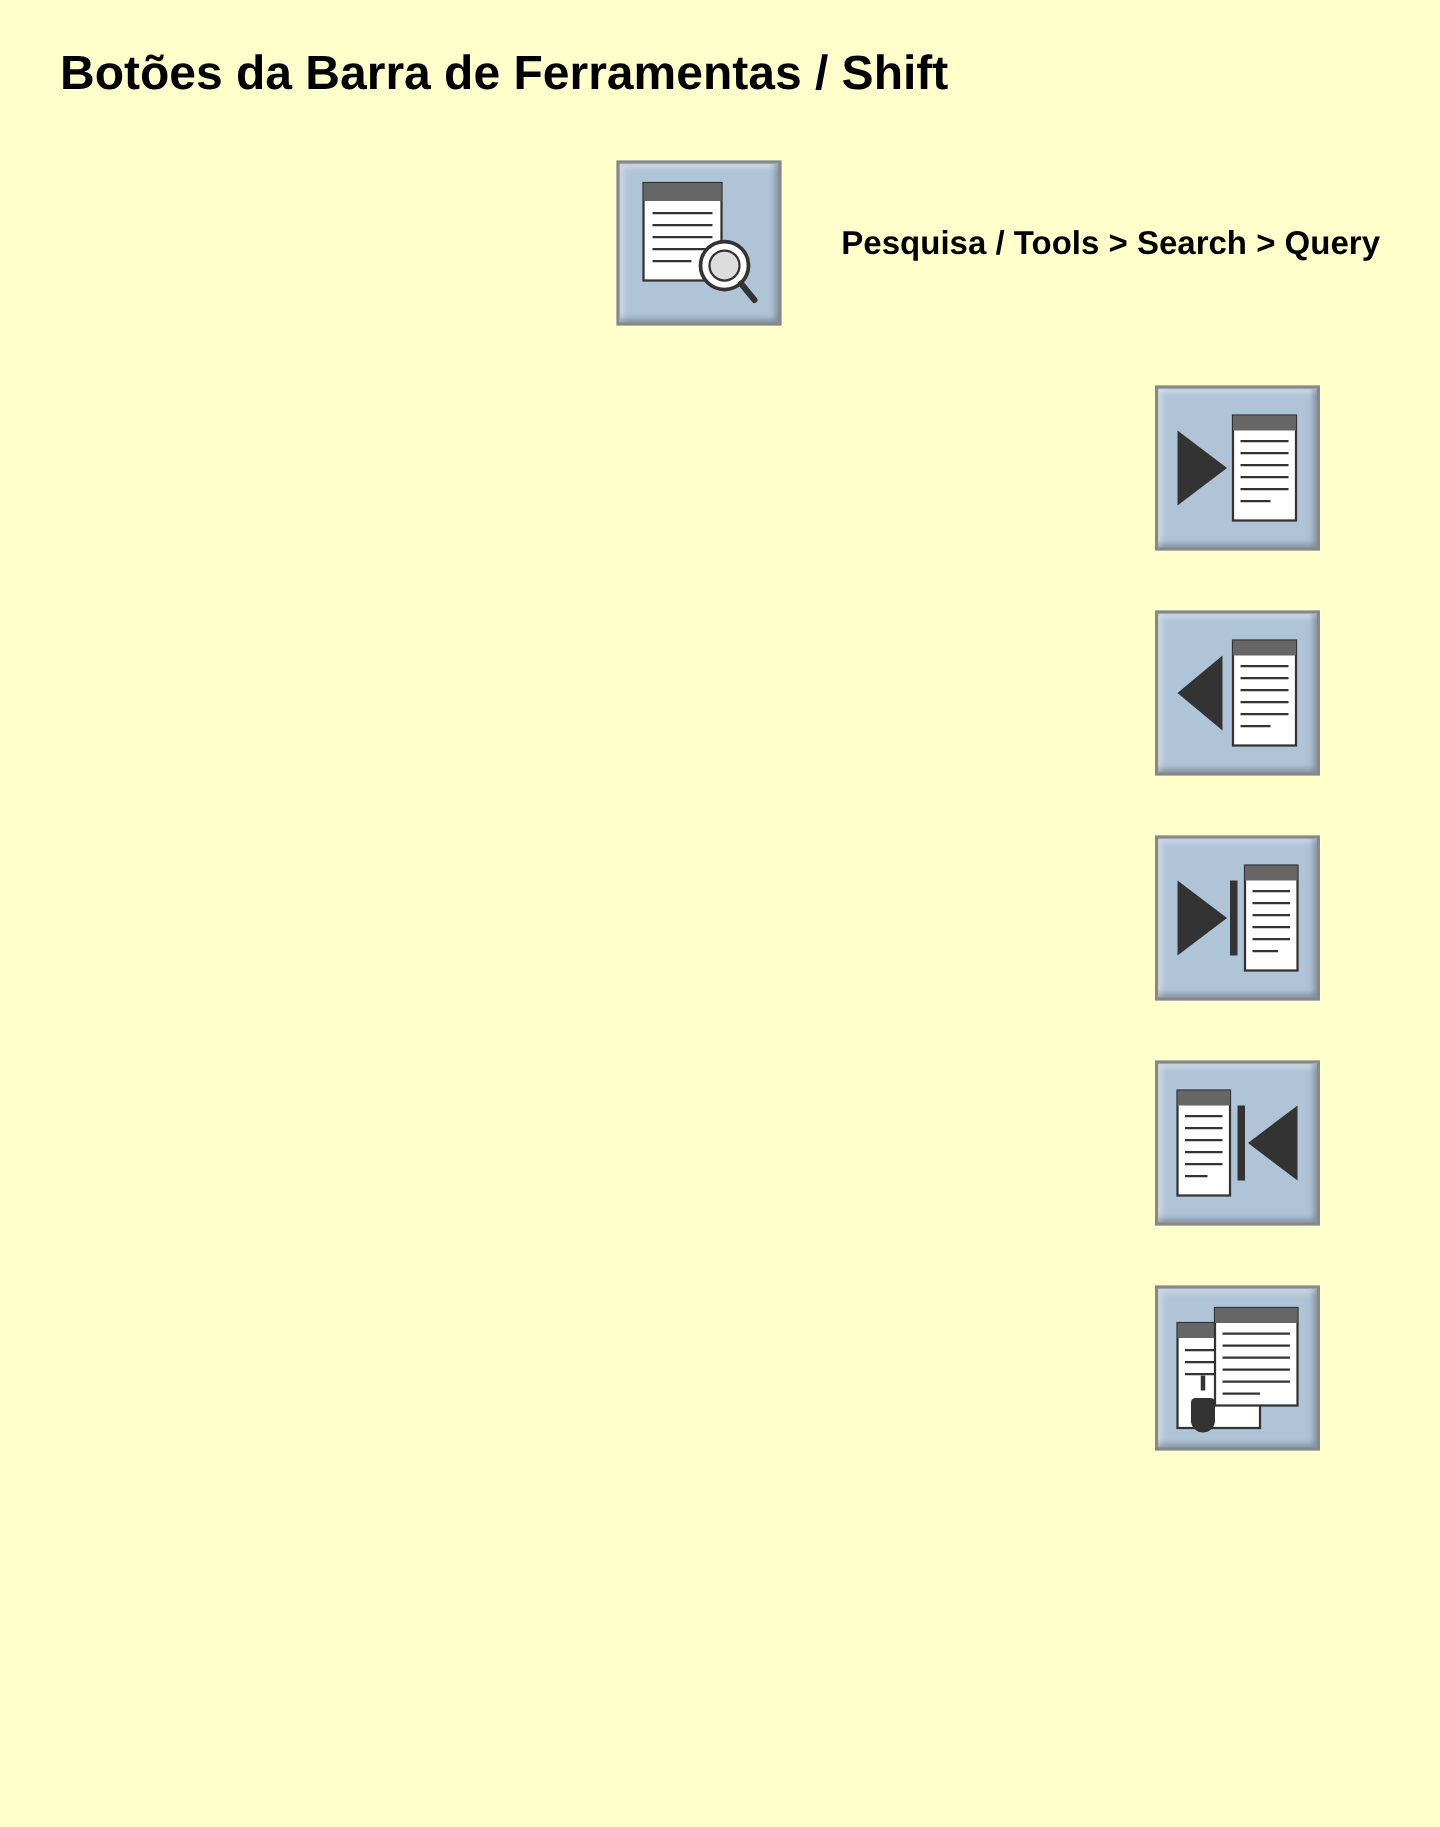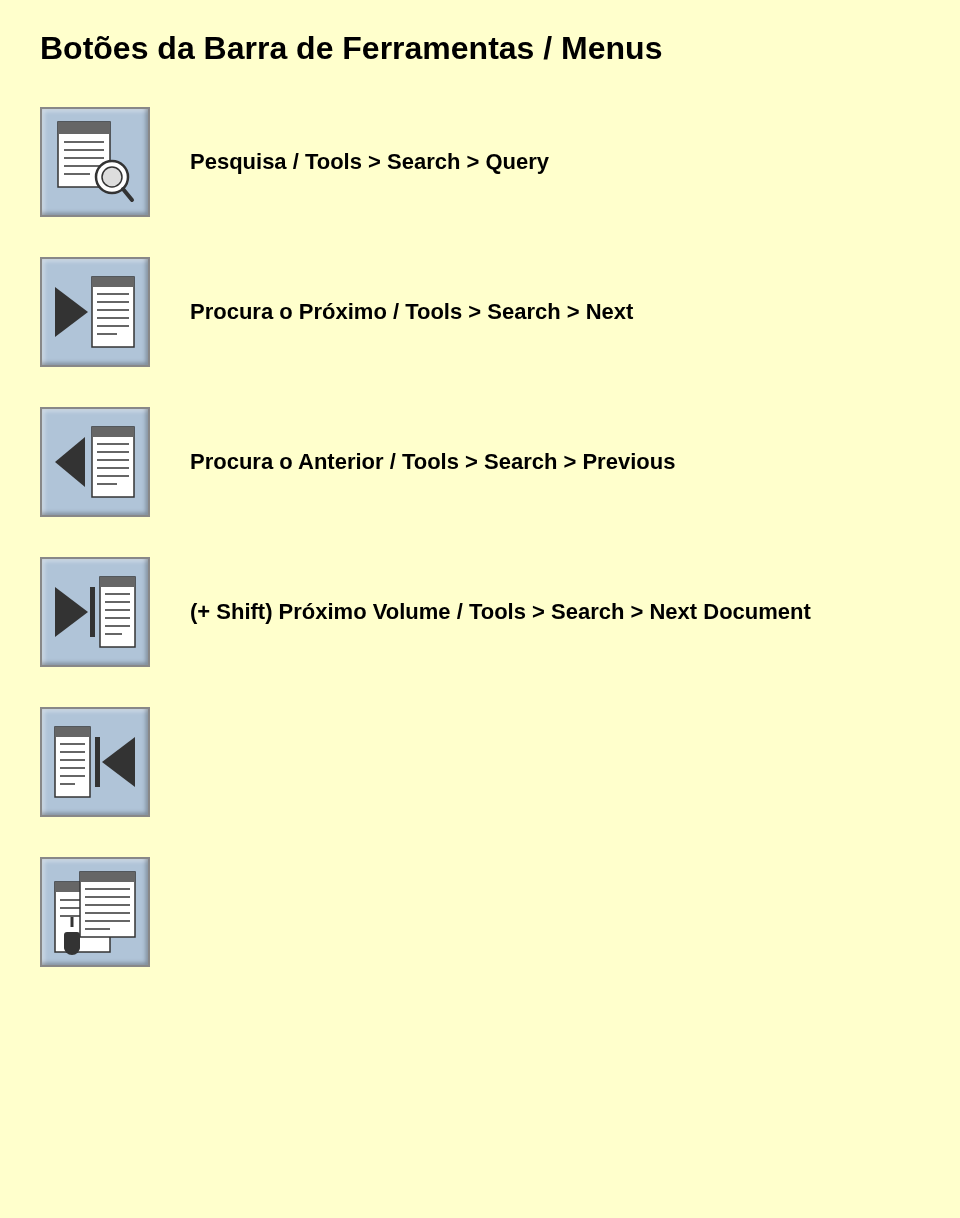--- a/index.html
+++ b/index.html
@@ -16,20 +16,21 @@
       font-size: 32px;
       font-weight: bold;
       color: #000000;
       margin-bottom: 40px;
     }
 
     .item-row {
       display: flex;
       align-items: center;
       margin-bottom: 40px;
+      justify-content: flex-end;
     }
 
     .icon-container {
       width: 110px;
       height: 110px;
       flex-shrink: 0;
       margin-right: 40px;
       border: 2px solid #888;
       background: #b0c4d8;
       position: relative;
@@ -87,21 +88,21 @@
 
     
     .icon-results svg {
       width: 90px;
       height: 90px;
     }
   </style>
 </head>
 <body>
 
-<h1 class="page-title">Botões da Barra de Ferramentas / Menus</h1>
+<h1 class="page-title">Botões da Barra de Ferramentas / Shift</h1>
 
 <div class="item-row">
   <div class="icon-container">
     <div class="icon-inner icon-search-query">
       <svg viewBox="0 0 90 90" xmlns="http://www.w3.org/2000/svg">
 
         <rect x="0" y="0" width="90" height="90" fill="#b0c4d8"></rect>
 
         <rect x="8" y="5" width="52" height="65" fill="white" stroke="#333" stroke-width="1.5"></rect>
         <rect x="8" y="5" width="52" height="12" fill="#666"></rect>
@@ -134,21 +135,20 @@
 
         <line x1="47" y1="27" x2="79" y2="27" stroke="#333" stroke-width="1.5"></line>
         <line x1="47" y1="35" x2="79" y2="35" stroke="#333" stroke-width="1.5"></line>
         <line x1="47" y1="43" x2="79" y2="43" stroke="#333" stroke-width="1.5"></line>
         <line x1="47" y1="51" x2="79" y2="51" stroke="#333" stroke-width="1.5"></line>
         <line x1="47" y1="59" x2="79" y2="59" stroke="#333" stroke-width="1.5"></line>
         <line x1="47" y1="67" x2="67" y2="67" stroke="#333" stroke-width="1.5"></line>
       </svg>
     </div>
   </div>
-  <div class="item-label">Procura o Próximo / Tools &gt; Search &gt; Next</div>
 </div>
 
 <div class="item-row">
   <div class="icon-container">
     <div class="icon-inner icon-search-prev">
       <svg viewBox="0 0 90 90" xmlns="http://www.w3.org/2000/svg">
         <rect x="0" y="0" width="90" height="90" fill="#b0c4d8"></rect>
 
         <rect x="42" y="10" width="42" height="70" fill="white" stroke="#333" stroke-width="1.5"></rect>
         <rect x="42" y="10" width="42" height="10" fill="#666"></rect>
@@ -157,21 +157,20 @@
         <line x1="47" y1="35" x2="79" y2="35" stroke="#333" stroke-width="1.5"></line>
         <line x1="47" y1="43" x2="79" y2="43" stroke="#333" stroke-width="1.5"></line>
         <line x1="47" y1="51" x2="79" y2="51" stroke="#333" stroke-width="1.5"></line>
         <line x1="47" y1="59" x2="79" y2="59" stroke="#333" stroke-width="1.5"></line>
         <line x1="47" y1="67" x2="67" y2="67" stroke="#333" stroke-width="1.5"></line>
 
         <polygon points="35,20 35,70 5,45" fill="#333"></polygon>
       </svg>
     </div>
   </div>
-  <div class="item-label">Procura o Anterior / Tools &gt; Search &gt; Previous</div>
 </div>
 
 <div class="item-row">
   <div class="icon-container">
     <div class="icon-inner icon-next-doc">
       <svg viewBox="0 0 90 90" xmlns="http://www.w3.org/2000/svg">
         <rect x="0" y="0" width="90" height="90" fill="#b0c4d8"></rect>
 
         <polygon points="5,20 5,70 38,45" fill="#333"></polygon>
 
@@ -182,21 +181,20 @@
 
         <line x1="55" y1="27" x2="80" y2="27" stroke="#333" stroke-width="1.5"></line>
         <line x1="55" y1="35" x2="80" y2="35" stroke="#333" stroke-width="1.5"></line>
         <line x1="55" y1="43" x2="80" y2="43" stroke="#333" stroke-width="1.5"></line>
         <line x1="55" y1="51" x2="80" y2="51" stroke="#333" stroke-width="1.5"></line>
         <line x1="55" y1="59" x2="80" y2="59" stroke="#333" stroke-width="1.5"></line>
         <line x1="55" y1="67" x2="72" y2="67" stroke="#333" stroke-width="1.5"></line>
       </svg>
     </div>
   </div>
-  <div class="item-label">(+ Shift) Próximo Volume / Tools &gt; Search &gt; Next Document</div>
 </div>
 
 <div class="item-row">
   <div class="icon-container">
     <div class="icon-inner icon-prev-doc">
       <svg viewBox="0 0 90 90" xmlns="http://www.w3.org/2000/svg">
         <rect x="0" y="0" width="90" height="90" fill="#b0c4d8"></rect>
 
         <rect x="5" y="10" width="35" height="70" fill="white" stroke="#333" stroke-width="1.5"></rect>
         <rect x="5" y="10" width="35" height="10" fill="#666"></rect>

